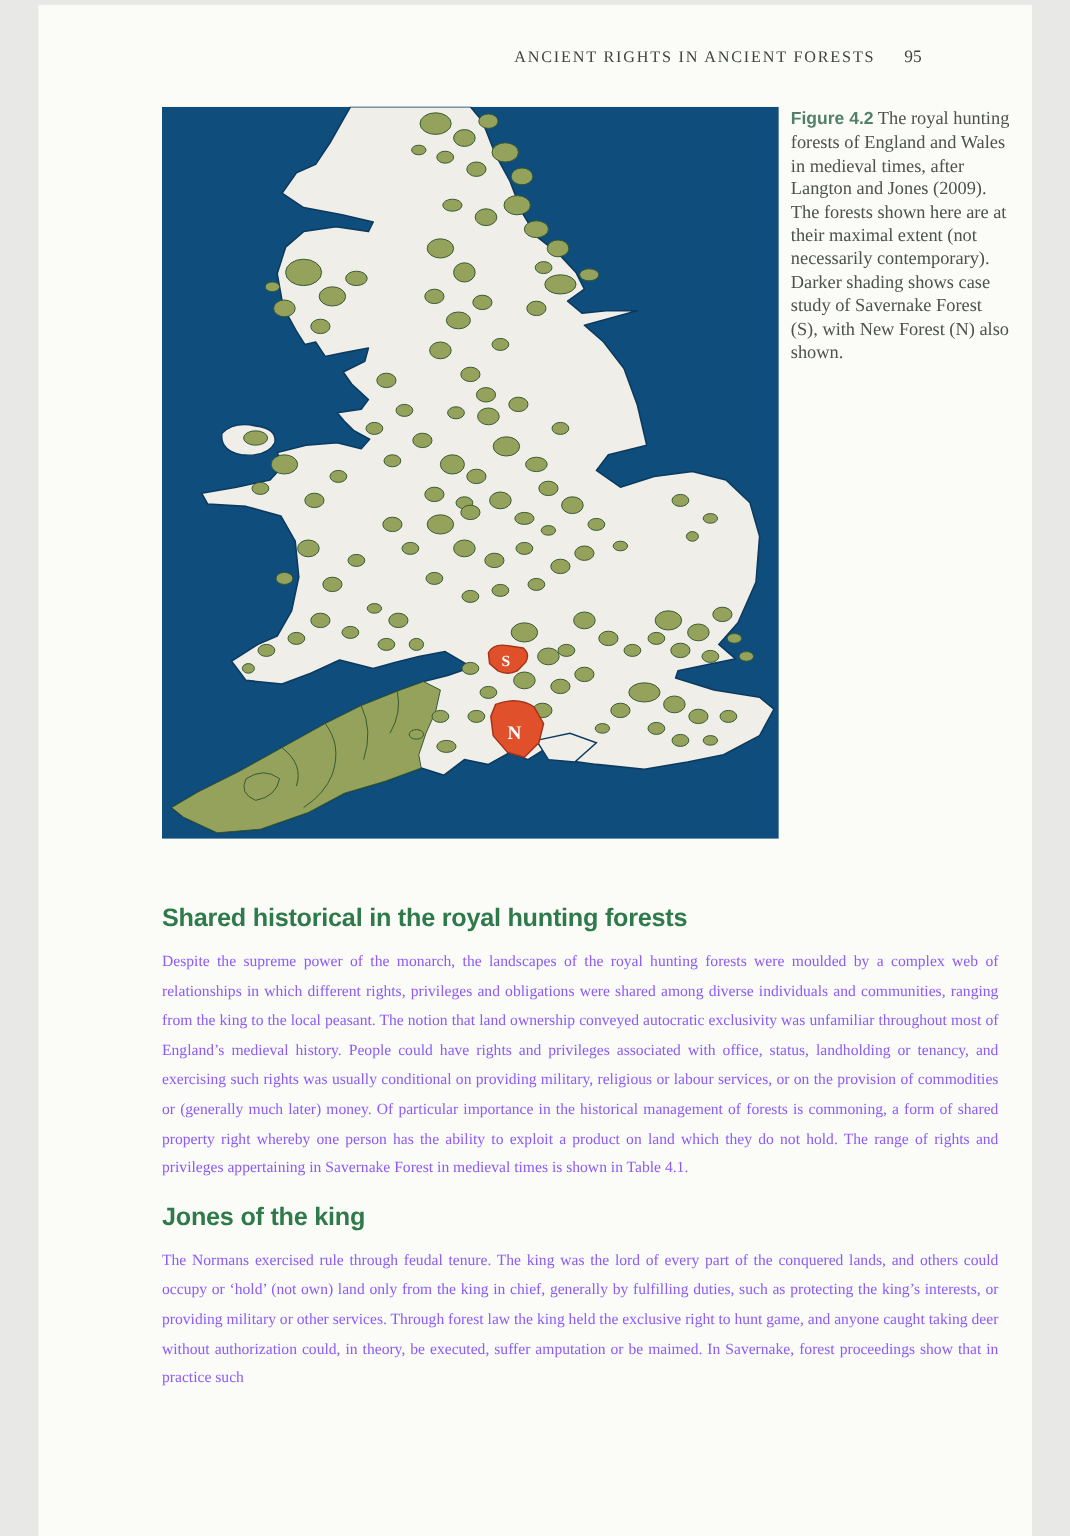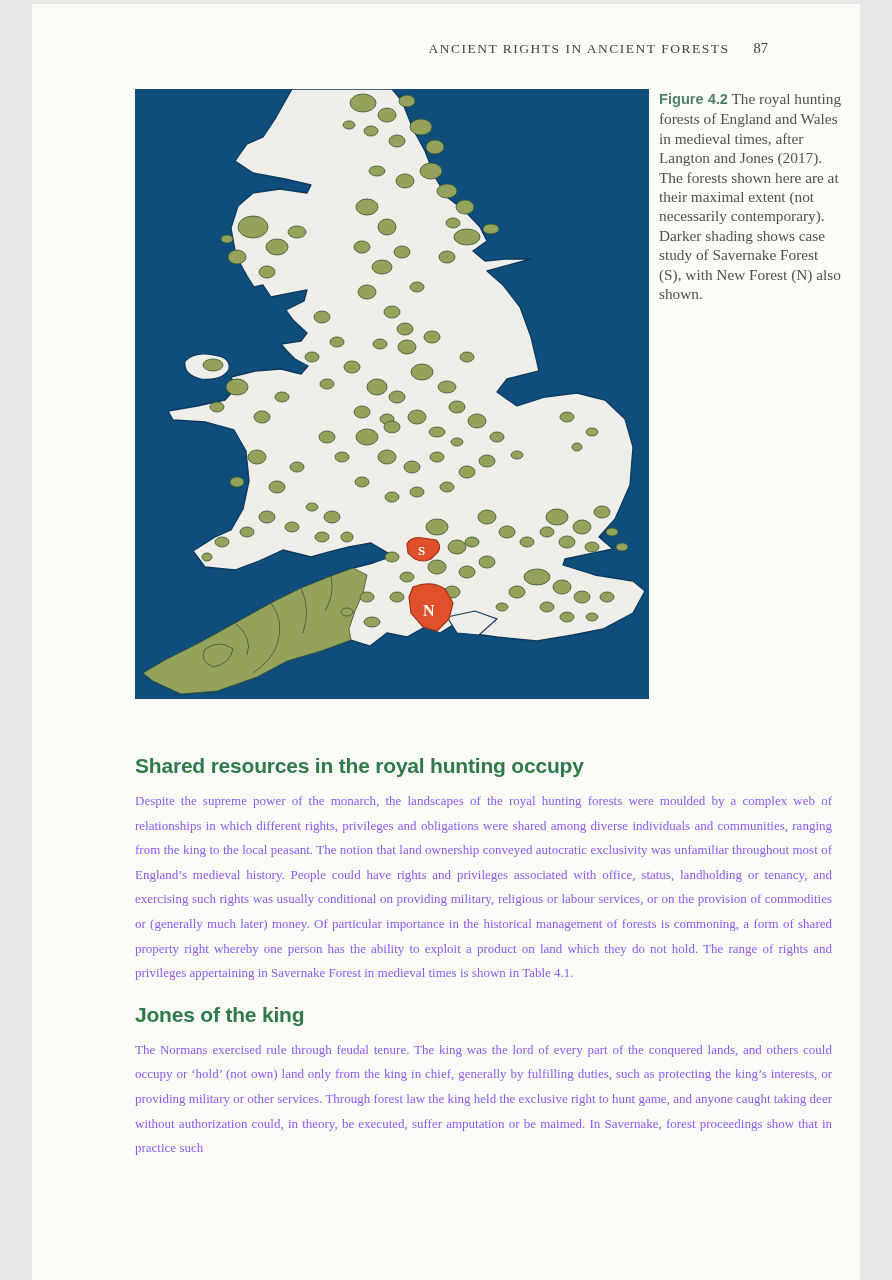--- a/index.html
+++ b/index.html
@@ -30,21 +30,21 @@
   .bdry{fill:none;stroke:#33572F;stroke-width:0.8;}
   .marker-label{font-family:"Liberation Serif",serif;font-weight:700;fill:#ffffff;}
 </style>
 </head>
 <body>
 
 <div class="page">
 
   <header class="running-head">
     <span class="rh-title">ANCIENT RIGHTS IN ANCIENT FORESTS</span>
-    <span class="rh-num">87</span>
+    <span class="rh-num">95</span>
   </header>
 
   <section class="fig-row">
     <div class="map-wrap">
       <svg viewBox="0 0 514 610">
         <rect x="0" y="0" width="514" height="610" fill="#0F4D7D"></rect>
 
         <path fill="#EFEEE8" stroke="#0B3A5E" stroke-width="1.3" stroke-linejoin="round" d="
           M157,0 L257,0 L267,12 L278,40 L290,62 L300,88 L312,108 L330,122 L345,138 L352,152
           L338,162 L350,172 L370,170 L396,170 L352,182 L368,196 L385,218 L396,248 L404,282
@@ -217,27 +217,27 @@
 
         <g>
           <path fill="#E0502B" stroke="#A33318" stroke-width="1.2" d="M278,498 Q296,491 310,500 L318,514 L314,530 L302,542 L288,538 L276,524 L274,508 Z"></path>
           <text class="marker-label" x="288" y="527" font-size="16">N</text>
         </g>
       </svg>
     </div>
 
     <aside class="caption">
       <span class="fig-label">Figure 4.2</span>
-      <span class="fig-text">The royal hunting forests of England and Wales in medieval times, after Langton and Jones (2017). The forests shown here are at their maximal extent (not necessarily contemporary). Darker shading shows case study of Savernake Forest (S), with New Forest (N) also shown.</span>
+      <span class="fig-text">The royal hunting forests of England and Wales in medieval times, after Langton and Jones (2009). The forests shown here are at their maximal extent (not necessarily contemporary). Darker shading shows case study of Savernake Forest (S), with New Forest (N) also shown.</span>
     </aside>
   </section>
 
   <main class="text-col">
     <section>
-      <h2>Shared resources in the royal hunting occupy</h2>
+      <h2>Shared historical in the royal hunting forests</h2>
       <p>Despite the supreme power of the monarch, the landscapes of the royal hunting forests were moulded by a complex web of relationships in which different rights, privileges and obligations were shared among diverse individuals and communities, ranging from the king to the local peasant. The notion that land ownership conveyed autocratic exclusivity was unfamiliar throughout most of England’s medieval history. People could have rights and privileges associated with office, status, landholding or tenancy, and exercising such rights was usually conditional on providing military, religious or labour services, or on the provision of commodities or (generally much later) money. Of particular importance in the historical management of forests is commoning, a form of shared property right whereby one person has the ability to exploit a product on land which they do not hold. The range of rights and privileges appertaining in Savernake Forest in medieval times is shown in Table 4.1.</p>
     </section>
     <section class="sec2">
       <h2>Jones of the king</h2>
       <p>The Normans exercised rule through feudal tenure. The king was the lord of every part of the conquered lands, and others could occupy or ‘hold’ (not own) land only from the king in chief, generally by fulfilling duties, such as protecting the king’s interests, or providing military or other services. Through forest law the king held the exclusive right to hunt game, and anyone caught taking deer without authorization could, in theory, be executed, suffer amputation or be maimed. In Savernake, forest proceedings show that in practice such</p>
     </section>
   </main>
 
 </div>
 

